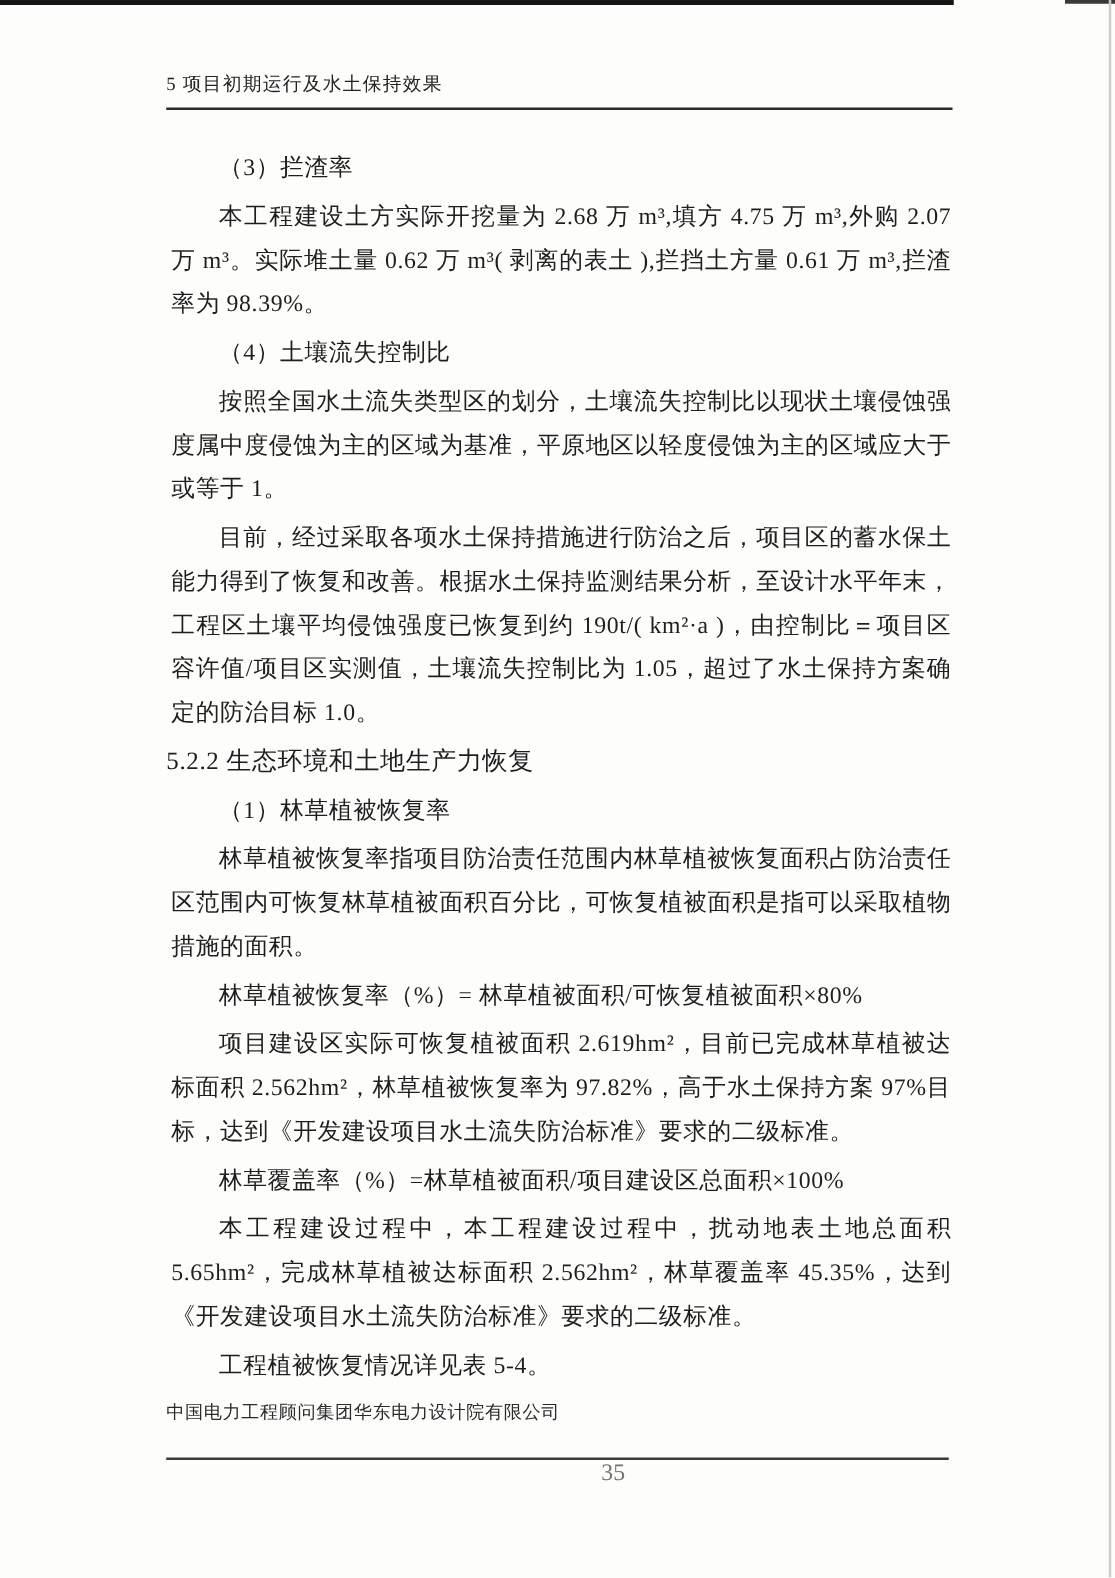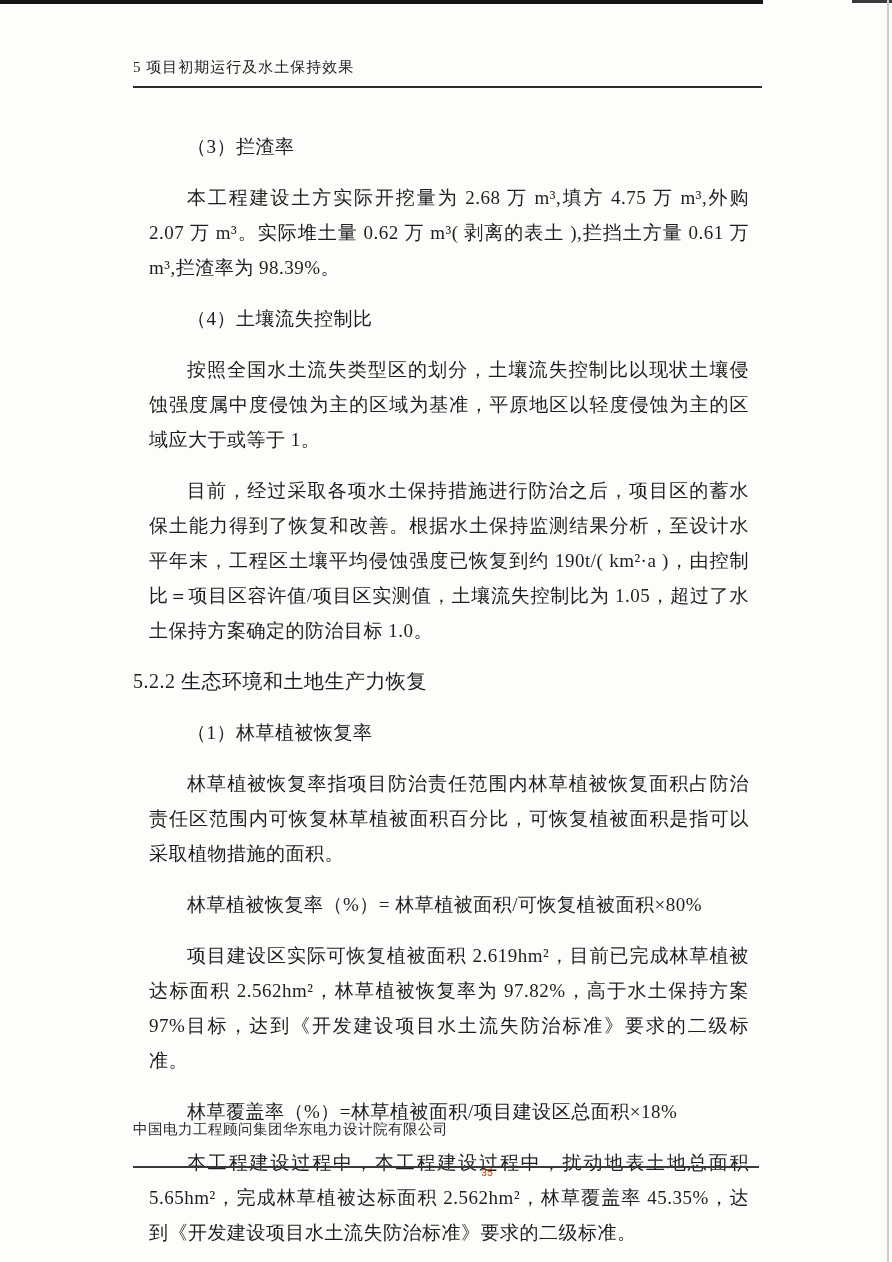--- a/index.html
+++ b/index.html
@@ -50,21 +50,21 @@
     width: 629px; height: 2px;
     background: #2c2c2c;
   }
   
   .document-body {
     position: absolute;
     left: 133px; top: 113px;
     width: 632px;
   }
   .para {
-    margin: 16px;
+    margin: 4px;
     font-size: 19px;
     line-height: 35px;
     text-align: justify;
     text-indent: 2em;
     letter-spacing: 0.5px;
   }
   .section-heading {
     margin: 0;
     font-size: 20px;
     line-height: 35px;
@@ -82,23 +82,22 @@
   .footer-company {
     position: absolute;
     left: 133px; top: 1120px;
     font-size: 14.5px;
     color: #2a2a2a;
     letter-spacing: 0.5px;
   }
   .footer-page-number {
     position: absolute;
     left: 481px; top: 1168px;
-    font-size: 10px;
-    color: #c2410c;
-    font-family: Liberation Mono, monospace;
+    font-size: 19px;
+    color: #737373;
   }
 </style>
 </head>
 <body>
 
 <div class="scan-top-bar"></div>
 <div class="scan-top-right-mark"></div>
 <div class="scan-right-edge"></div>
 
 <div class="page-header">5 项目初期运行及水土保持效果</div>
@@ -108,20 +107,20 @@
   <p class="para">（3）拦渣率</p>
   <p class="para">本工程建设土方实际开挖量为 2.68 万 m³,填方 4.75 万 m³,外购 2.07 万 m³。实际堆土量 0.62 万 m³( 剥离的表土 ),拦挡土方量 0.61 万 m³,拦渣率为 98.39%。</p>
   <p class="para">（4）土壤流失控制比</p>
   <p class="para">按照全国水土流失类型区的划分，土壤流失控制比以现状土壤侵蚀强度属中度侵蚀为主的区域为基准，平原地区以轻度侵蚀为主的区域应大于或等于 1。</p>
   <p class="para">目前，经过采取各项水土保持措施进行防治之后，项目区的蓄水保土能力得到了恢复和改善。根据水土保持监测结果分析，至设计水平年末，工程区土壤平均侵蚀强度已恢复到约 190t/( km²·a )，由控制比＝项目区容许值/项目区实测值，土壤流失控制比为 1.05，超过了水土保持方案确定的防治目标 1.0。</p>
   <p class="section-heading">5.2.2 生态环境和土地生产力恢复</p>
   <p class="para">（1）林草植被恢复率</p>
   <p class="para">林草植被恢复率指项目防治责任范围内林草植被恢复面积占防治责任区范围内可恢复林草植被面积百分比，可恢复植被面积是指可以采取植物措施的面积。</p>
   <p class="para">林草植被恢复率（%）= 林草植被面积/可恢复植被面积×80%</p>
   <p class="para">项目建设区实际可恢复植被面积 2.619hm²，目前已完成林草植被达标面积 2.562hm²，林草植被恢复率为 97.82%，高于水土保持方案 97%目标，达到《开发建设项目水土流失防治标准》要求的二级标准。</p>
-  <p class="para">林草覆盖率（%）=林草植被面积/项目建设区总面积×18%</p>
+  <p class="para">林草覆盖率（%）=林草植被面积/项目建设区总面积×100%</p>
   <p class="para">本工程建设过程中，本工程建设过程中，扰动地表土地总面积 5.65hm²，完成林草植被达标面积 2.562hm²，林草覆盖率 45.35%，达到《开发建设项目水土流失防治标准》要求的二级标准。</p>
   <p class="para">工程植被恢复情况详见表 5-4。</p>
 </div>
 
 <div class="footer-rule"></div>
 <div class="footer-company">中国电力工程顾问集团华东电力设计院有限公司</div>
 <div class="footer-page-number">35</div>
 
 </body></html>

